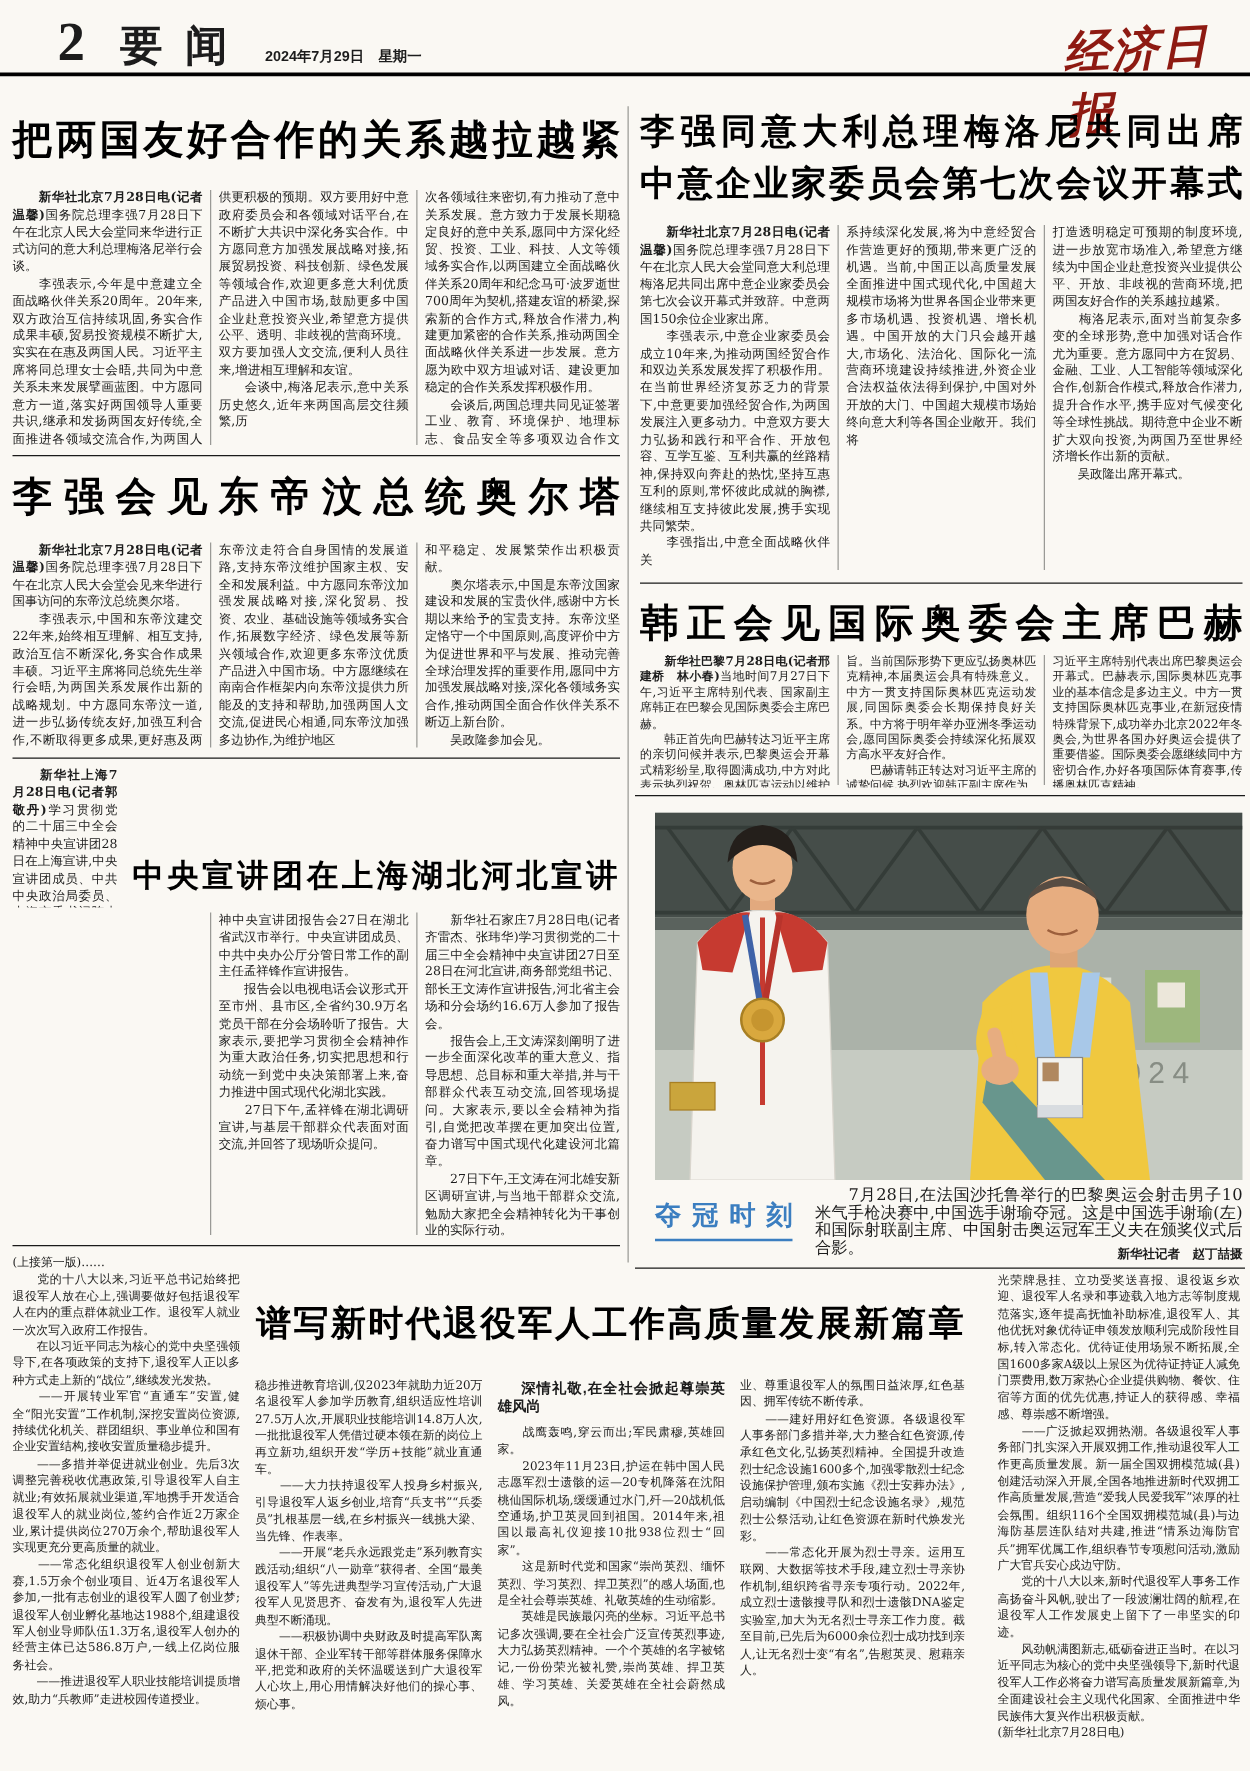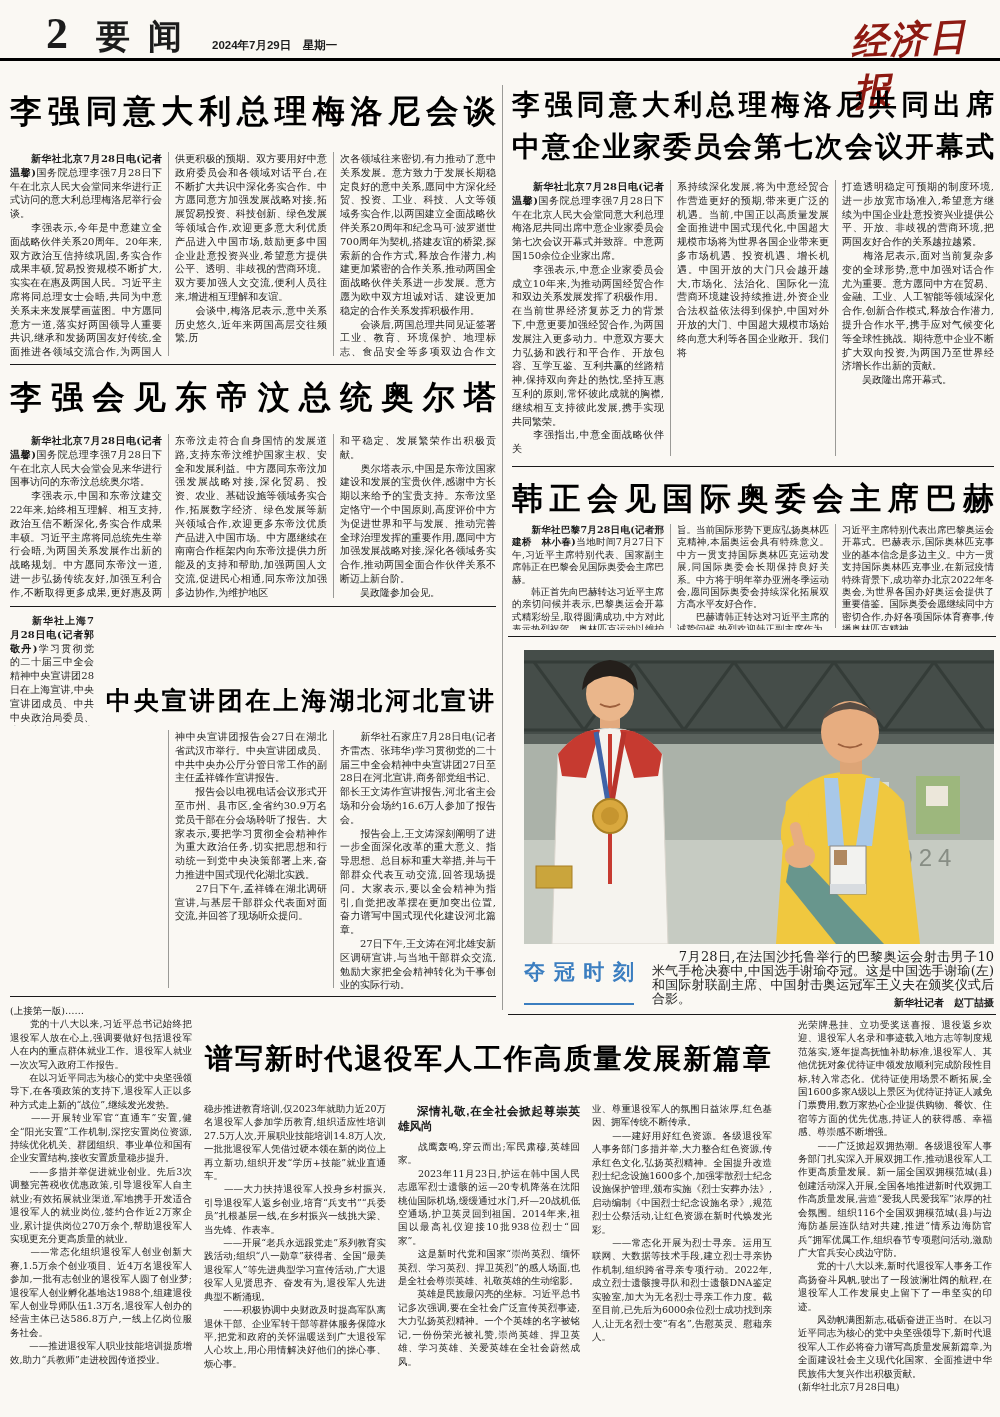--- a/index.html
+++ b/index.html
@@ -22,38 +22,38 @@
   .col .txt{white-space:pre-line;}
   .byline{font-weight:700;}
   .small{font-size:9.5px;line-height:12.4px;}
   .bcol{font-size:9.5px;line-height:13.4px;}
   .rule-h{background:#1a1a1a;height:1px;}
   .rule-v{background:#9a9a96;width:1px;}
   .subhead{font-family:"Liberation Sans",sans-serif;font-weight:900;font-size:11.5px;line-height:15px;
            margin:2px 0 6px 0;text-indent:19px;}
   
   .cap-label{font-family:"Liberation Sans",sans-serif;font-weight:900;font-size:21px;color:#3b7ec0;
-             text-align:justify;text-align-last:justify;border-bottom:2px solid #3b7ec0;padding-bottom:17px;}
+             text-align:justify;text-align-last:justify;border-bottom:2px solid #3b7ec0;padding-bottom:5px;}
   .caption{font-size:13px;line-height:14px;text-align:justify;white-space:pre-line;}
   .credit{font-size:10px;text-align:right;font-weight:700;}
 </style>
 </head>
 <body>
 
 <div id="page">
 
   <div class="abs pagenum">2</div>
   <div class="abs section-title">要闻</div>
   <div class="abs pagedate">2024年7月29日　星期一</div>
   <div class="abs masthead">经济日报</div>
   <div class="abs header-rule"></div>
 
   <div class="abs rule-v" style="left:502px;top:85px;height:925px;"></div>
 
-  <div class="abs hl" style="left:10px;top:90px;width:486px;font-size:32px;">李强同意大利总理梅洛尼会谈</div>
+  <div class="abs hl" style="left:10px;top:90px;width:486px;font-size:32px;">把两国友好合作的关系越拉越紧</div>
   <div class="abs col" style="left:10px;top:152px;width:152px;height:206px;">
     <span class="txt"><b class="byline">　　新华社北京7月28日电(记者温馨)</b><span>国务院总理李强7月28日下午在北京人民大会堂同来华进行正式访问的意大利总理梅洛尼举行会谈。
 　　李强表示,今年是中意建立全面战略伙伴关系20周年。20年来,双方政治互信持续巩固,务实合作成果丰硕,贸易投资规模不断扩大,实实在在惠及两国人民。习近平主席将同总理女士会晤,共同为中意关系未来发展擘画蓝图。中方愿同意方一道,落实好两国领导人重要共识,继承和发扬两国友好传统,全面推进各领域交流合作,为两国人民带来更多福祉,为促进全球和平和发展事业作出更大贡献。
 　　李强指出,中方愿同意方进一步筑牢政治互信,推动双边关系朝着更加成熟稳定的方向发展,为两国深化合作提</span></span>
   </div>
   <div class="abs col" style="left:175px;top:152px;width:152px;height:206px;"><span class="txt">供更积极的预期。双方要用好中意政府委员会和各领域对话平台,在不断扩大共识中深化务实合作。中方愿同意方加强发展战略对接,拓展贸易投资、科技创新、绿色发展等领域合作,欢迎更多意大利优质产品进入中国市场,鼓励更多中国企业赴意投资兴业,希望意方提供公平、透明、非歧视的营商环境。双方要加强人文交流,便利人员往来,增进相互理解和友谊。
 　　会谈中,梅洛尼表示,意中关系历史悠久,近年来两国高层交往频繁,历</span></div>
   <div class="abs col" style="left:340px;top:152px;width:156px;height:206px;"><span class="txt">次各领域往来密切,有力推动了意中关系发展。意方致力于发展长期稳定良好的意中关系,愿同中方深化经贸、投资、工业、科技、人文等领域务实合作,以两国建立全面战略伙伴关系20周年和纪念马可·波罗逝世700周年为契机,搭建友谊的桥梁,探索新的合作方式,释放合作潜力,构建更加紧密的合作关系,推动两国全面战略伙伴关系进一步发展。意方愿为欧中双方坦诚对话、建设更加稳定的合作关系发挥积极作用。
 　　会谈后,两国总理共同见证签署工业、教育、环境保护、地理标志、食品安全等多项双边合作文件。
 　　会谈前,李强在人民大会堂北大厅为梅洛尼举行欢迎仪式。

